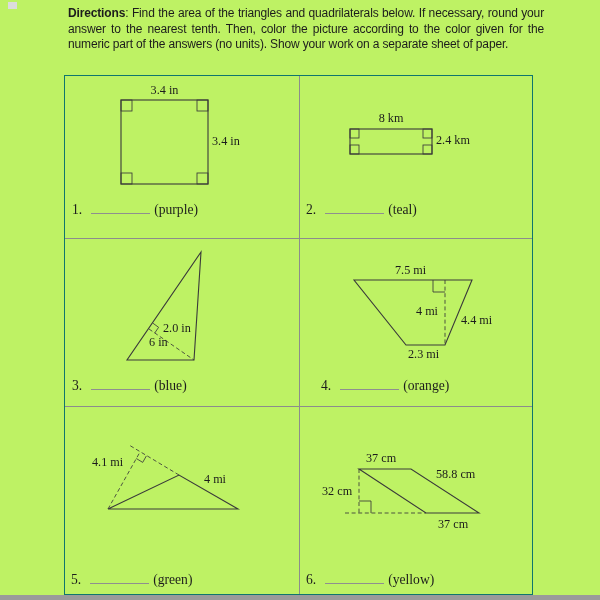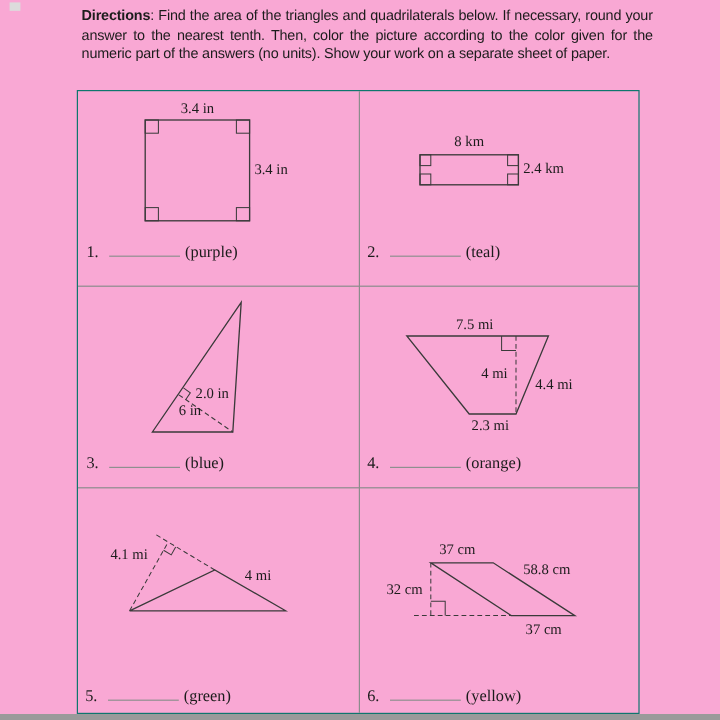--- a/index.html
+++ b/index.html
@@ -4,21 +4,21 @@
 <style>
   html, body {
     margin: 0;
     padding: 0;
     background: #ffffff;
   }
   .page {
     position: relative;
     width: 600px;
     height: 600px;
-    background: #f9a8d4;
+    background: #bef264;
     overflow: hidden;
     font-family: "Liberation Serif", "DejaVu Serif", serif;
     color: #1c1c1c;
   }
   .scan-artifact {
     position: absolute;
     left: 8px; top: 2px;
     width: 9px; height: 7px;
     background: #dcdcdc;
   }
@@ -56,21 +56,21 @@
     position: absolute;
     left: 0;
     width: 467px; height: 1px;
     background: #8c8c8c;
   }
   .cell { position: absolute; }
   .cell svg { position: absolute; left: 0; top: 0; }
   .c1 { left: 0;     top: 0;     width: 234px; height: 162px; }
   .c2 { left: 235px; top: 0;     width: 232px; height: 162px; }
   .c3 { left: 0;     top: 163px; width: 234px; height: 167px; }
-  .c4 { left: 235px; top: 163px; width: 232px; height: 167px; }
+  .c4 { left: 250px; top: 163px; width: 232px; height: 167px; }
   .c5 { left: 0;     top: 331px; width: 234px; height: 187px; text-align: right; }
   .c6 { left: 235px; top: 331px; width: 232px; height: 187px; }
   .dim-label {
     position: absolute;
     font-size: 12.2px;
     line-height: 13px;
     white-space: nowrap;
     color: #1c1c1c;
   }
   .center-over { text-align: center; }

